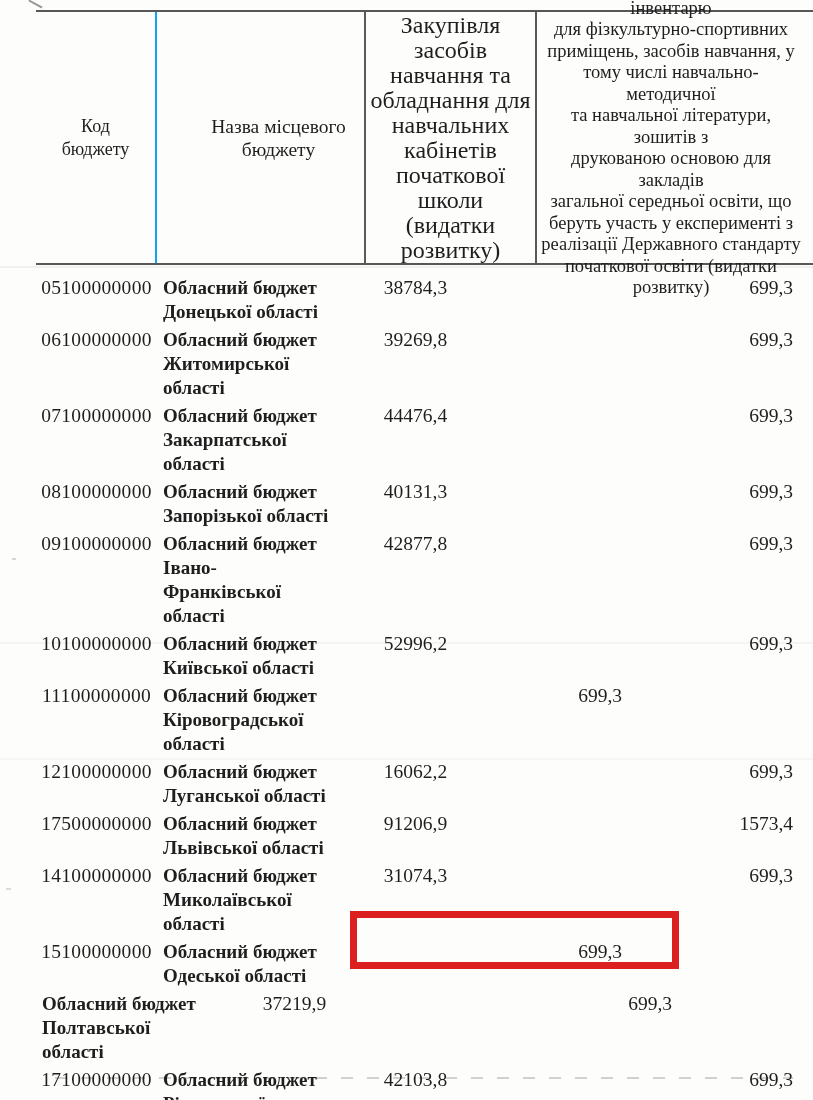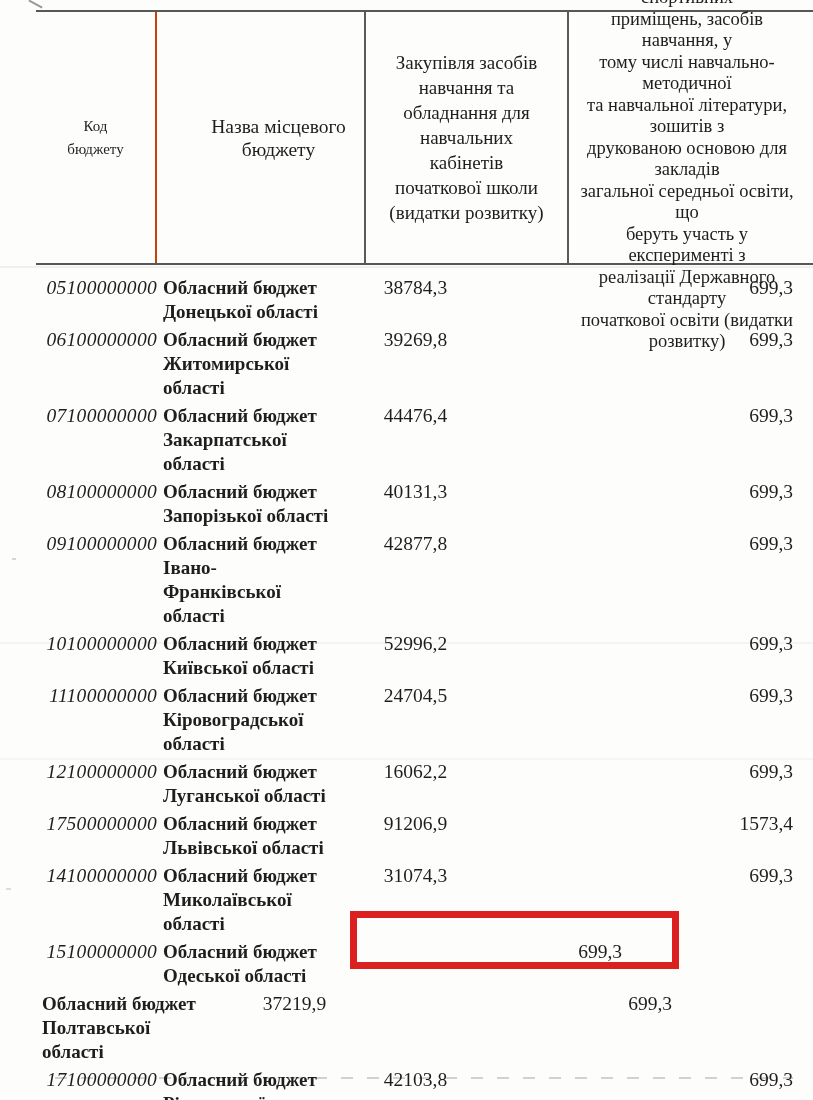--- a/index.html
+++ b/index.html
@@ -16,29 +16,29 @@
     position:absolute; top:10px; left:36px; width:777px; height:255px;
     border-top:2px solid #575757;
     border-bottom:2px solid #575757;
     box-sizing:border-box;
     display:flex;
   }
   .hcell {
     display:flex; align-items:center; justify-content:center;
     text-align:center; white-space:pre-line; box-sizing:border-box;
   }
-  .hc1 { width:121px; border-right:2px solid #c2410c; font-size:15px; line-height:23px; }
+  .hc1 { width:121px; border-right:2px solid #0ea5e9; font-size:18px; line-height:23px; }
   .hc2 { width:173px; border-right:2px solid #5a5a5a; font-size:19.5px; line-height:23px;margin-left:36px; }
-  .hc3 { width:203px; border-right:2px solid #5a5a5a; font-size:19px;  line-height:25px; }
+  .hc3 { width:171px; border-right:2px solid #5a5a5a; font-size:24px;  line-height:25px; }
   .hc4 { flex:1; font-size:18.5px; line-height:21.5px; padding:0 12px 0 4px; }
 
   
   .table-body { position:absolute; top:276px; left:36px; width:777px; }
   .trow { display:flex; margin-bottom:4px; position:relative; font-size:19.5px; line-height:24px; }
-  .tc1 { width:121px; text-align:right; letter-spacing:.3px;font-style:italic; }
+  .tc1 { width:121px; text-align:center; letter-spacing:.3px; }
   .tc2 { width:173px; padding-left:6px; white-space:pre-line; box-sizing:border-box; font-size:19px;font-weight:bold; }
   .tc3 { width:171px; text-align:center; }
   .tc4 { width:292px; text-align:right; }
 
   
   .highlight-box {
     position:absolute; left:314px; top:-29px; width:329px; height:58px;
     border:7px solid #dc1f1f; box-sizing:border-box;
     pointer-events:none;
   }
@@ -138,21 +138,20 @@
       <div class="tc2">Обласний бюджет
 Київської області</div>
       <div class="tc3">52996,2</div>
       <div class="tc4">699,3</div>
     </div>
       <div class="trow">
       <div class="tc1">11100000000</div>
       <div class="tc2">Обласний бюджет
 Кіровоградської
 області</div>
-      <div class="tc3">24704,5</div>
       <div class="tc4">699,3</div>
     </div>
       <div class="trow">
       <div class="tc1">12100000000</div>
       <div class="tc2">Обласний бюджет
 Луганської області</div>
       <div class="tc3">16062,2</div>
       <div class="tc4">699,3</div>
     </div>
       <div class="trow">

